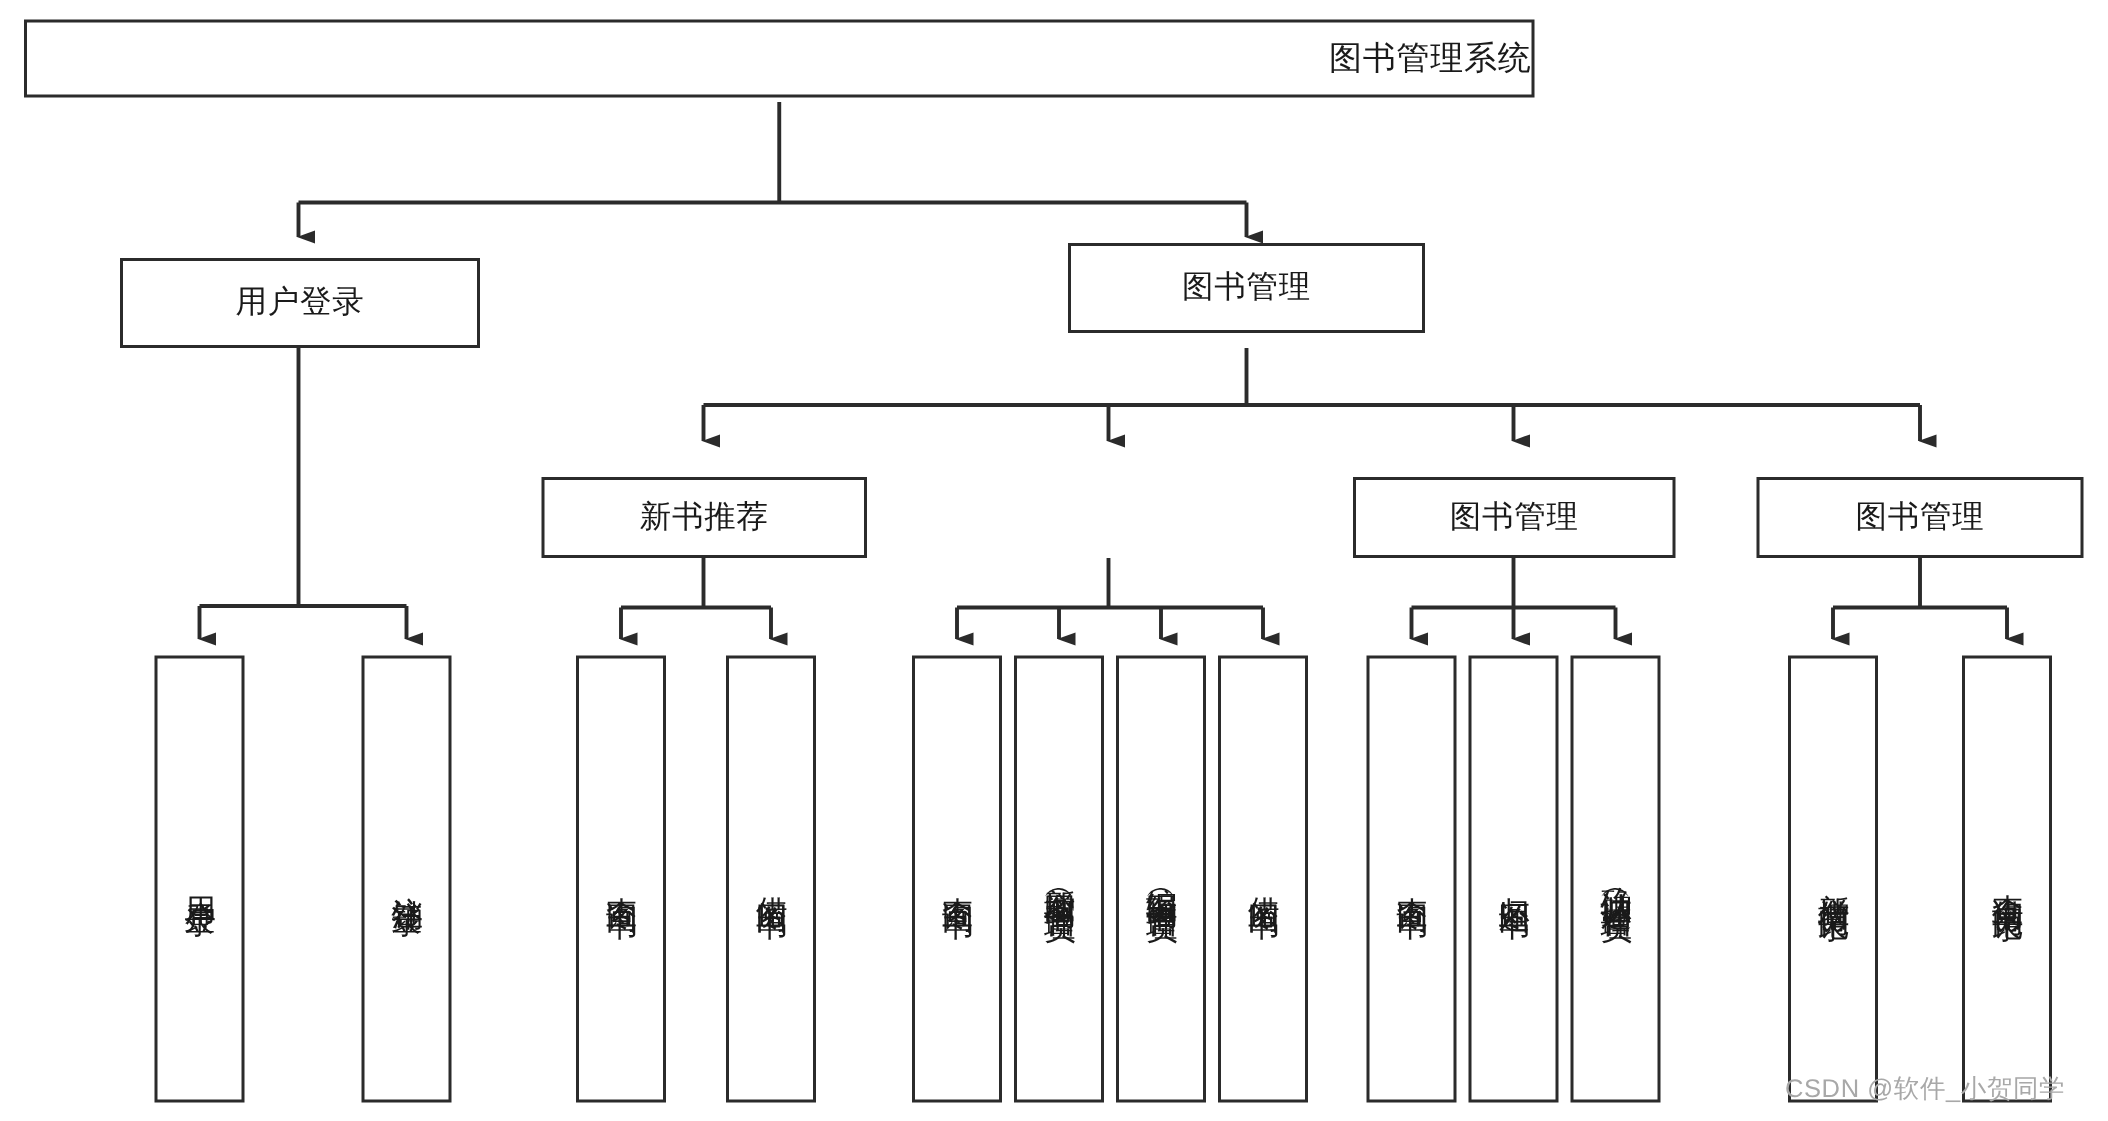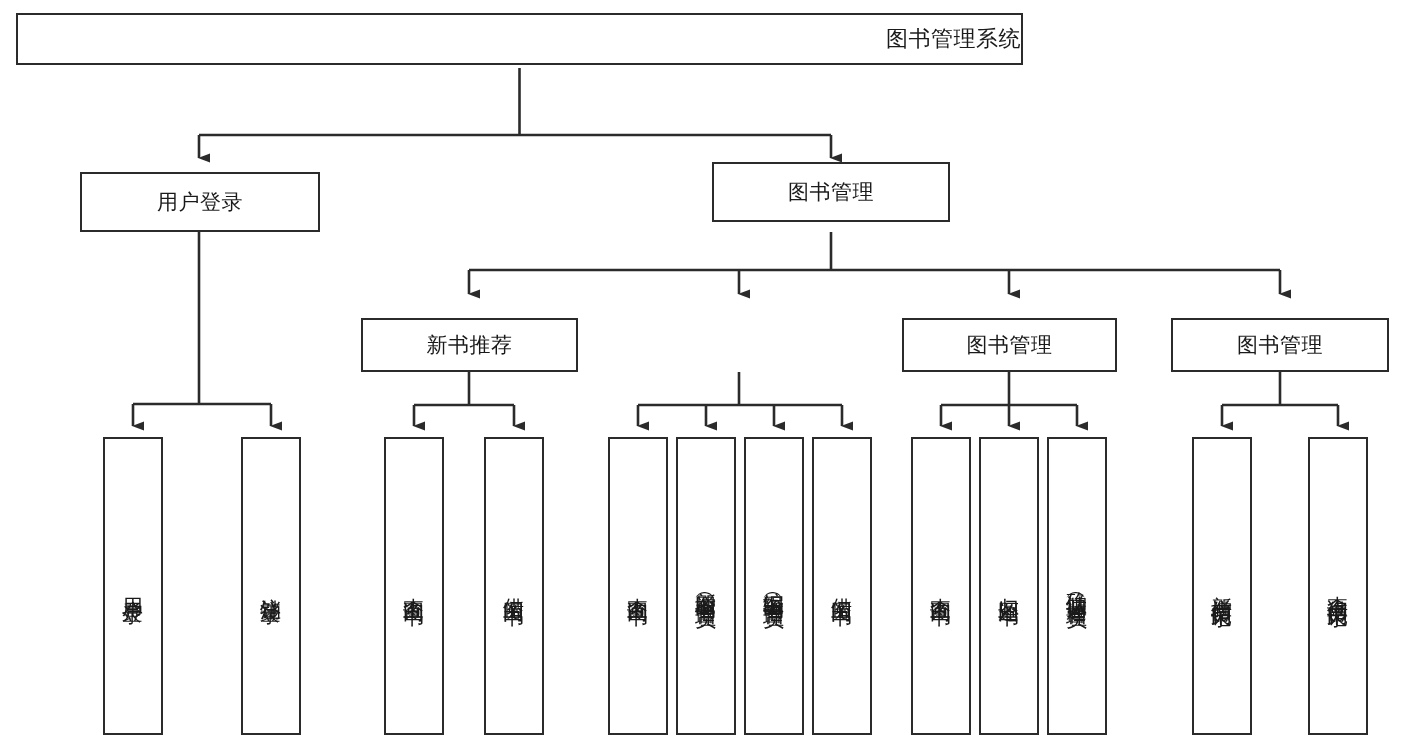--- a/index.html
+++ b/index.html
@@ -181,14 +181,15 @@
     <span class="label">确认归还（管理员）</span>
   </div>
 
   <div class="node v" style="left:1192px; top:437px; width:60px; height:298px;">
     <span class="label">新增借阅记录</span>
   </div>
   <div class="node v" style="left:1308px; top:437px; width:60px; height:298px;">
     <span class="label">查询借阅记录</span>
   </div>
 
+  <div class="watermark" style="left:1190px; top:714px;">CSDN @软件_小贺同学</div>
 
 </div>
 
 </body></html>

